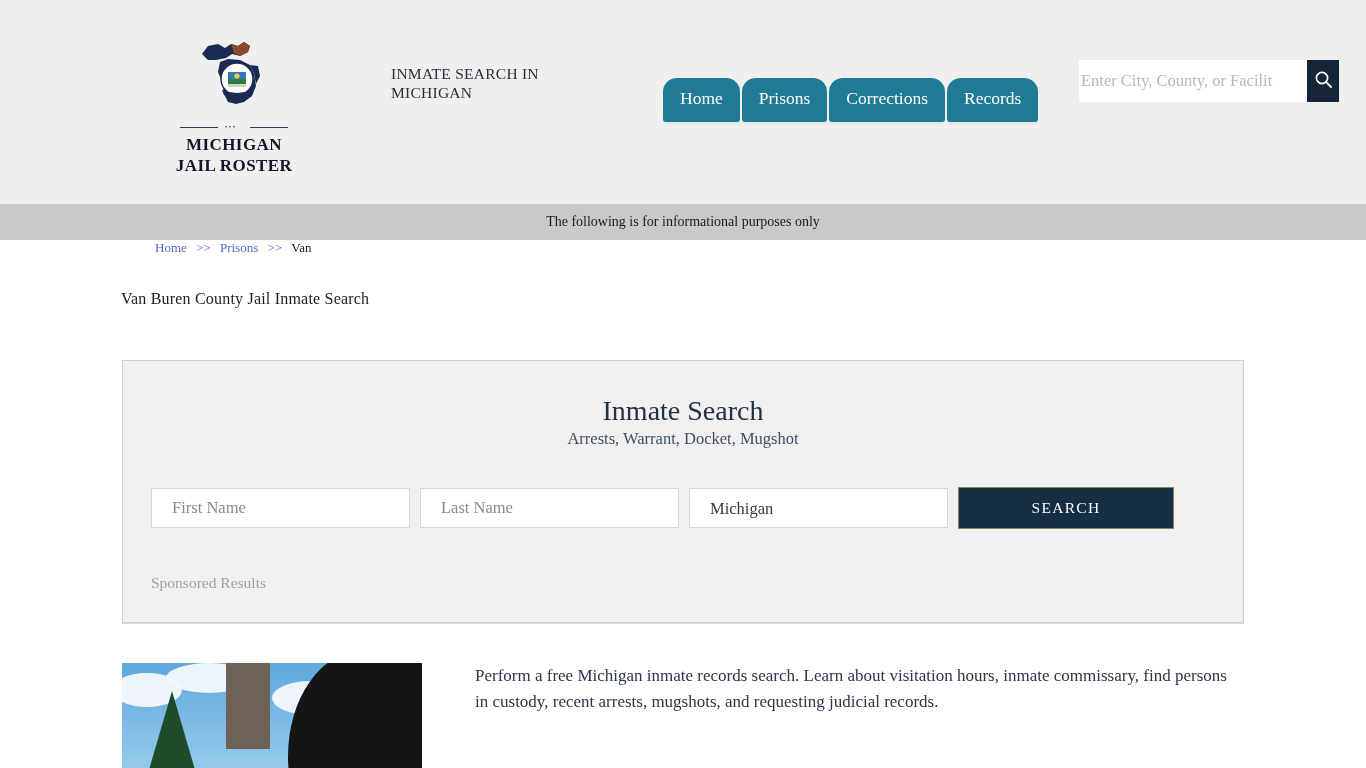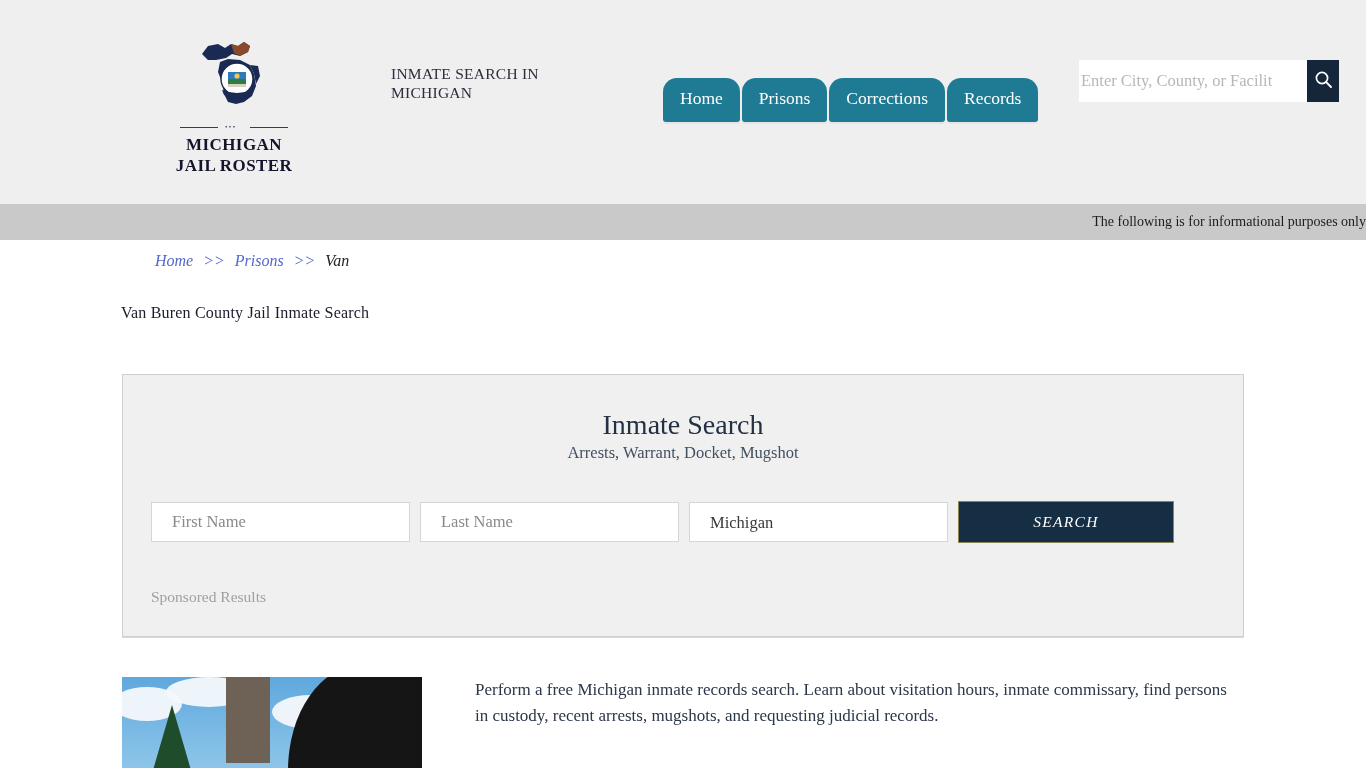--- a/index.html
+++ b/index.html
@@ -148,45 +148,44 @@
     padding: 0;
   }
 
   
   .notice-bar {
     width: 1366px;
     height: 36px;
     background: #c9c9c9;
     display: flex;
     align-items: center;
-    justify-content: flex-end;
+    justify-content: center;
   }
   .notice-bar span {
     font-size: 14px;
     color: #1c1c1c;
     font-family: "Liberation Serif", "DejaVu Serif", serif;
   }
 
   
   .main {
     width: 1366px;
     background: #ffffff;
   }
   .container {
     width: 1124px;
     margin: 0 auto;
     position: relative;
   }
 
   .breadcrumb {
-    padding: 12px 0 0 34px;
-    font-size: 16px;
+    padding: 0 0 0 34px;
+    font-size: 13px;
     color: #333333;
     font-family: "Liberation Serif", "DejaVu Serif", serif;
-    font-style: italic;
   }
   .breadcrumb a {
     color: #5566cc;
     text-decoration: none;
   }
   .breadcrumb .sep {
     color: #5566cc;
     margin: 0 6px;
   }
   .breadcrumb .current { color: #222222; }
@@ -260,21 +259,20 @@
   .btn-search {
     width: 216px;
     height: 42px;
     background: #152e44;
     border: 1px solid #8a8552;
     color: #ffffff;
     font-size: 15.5px;
     letter-spacing: 1.3px;
     cursor: pointer;
     font-family: "Liberation Serif", "DejaVu Serif", serif;
-    font-style: italic;
   }
   .sponsored {
     margin-top: 45px;
     font-size: 15.5px;
     color: #a0a0a0;
     font-family: "Liberation Serif", "DejaVu Serif", serif;
   }
 
   
   .content-row {

